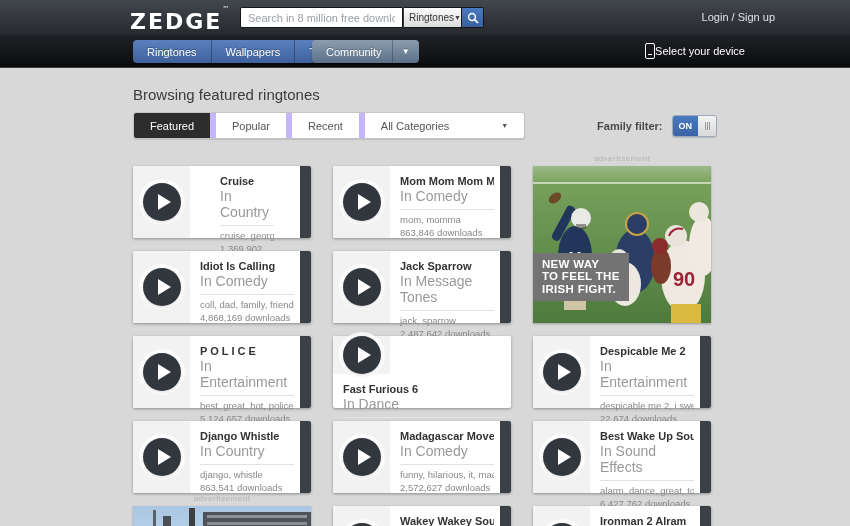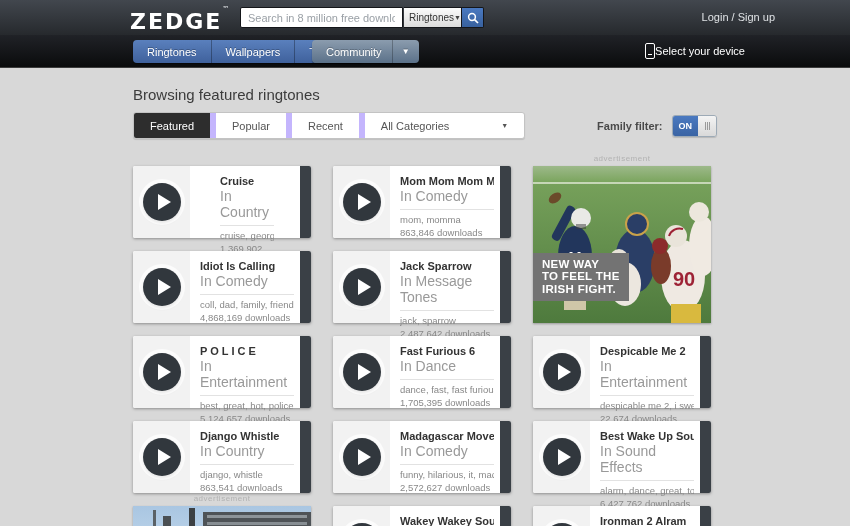--- a/index.html
+++ b/index.html
@@ -288,21 +288,21 @@
       </div>
       <div class="info">
         <div class="rt-title">P O L I C E</div>
         <div class="rt-cat">In Entertainment</div>
         <div class="rt-sep"></div>
         <div class="rt-tags">best, great, hot, police</div>
         <div class="rt-dl">5,124,657 downloads</div>
       </div>
       <div class="strip"></div>
     </div>
-    <div class="card" style="grid-area: 3 / 2;">
+    <div class="card" style="grid-area: 3 / 2; flex-direction: column;">
       <div class="play-zone">
         <div class="play-btn"></div>
       </div>
       <div class="info">
         <div class="rt-title">Fast Furious 6</div>
         <div class="rt-cat">In Dance</div>
         <div class="rt-sep"></div>
         <div class="rt-tags">dance, fast, fast furious, fast6...</div>
         <div class="rt-dl">1,705,395 downloads</div>
       </div>

